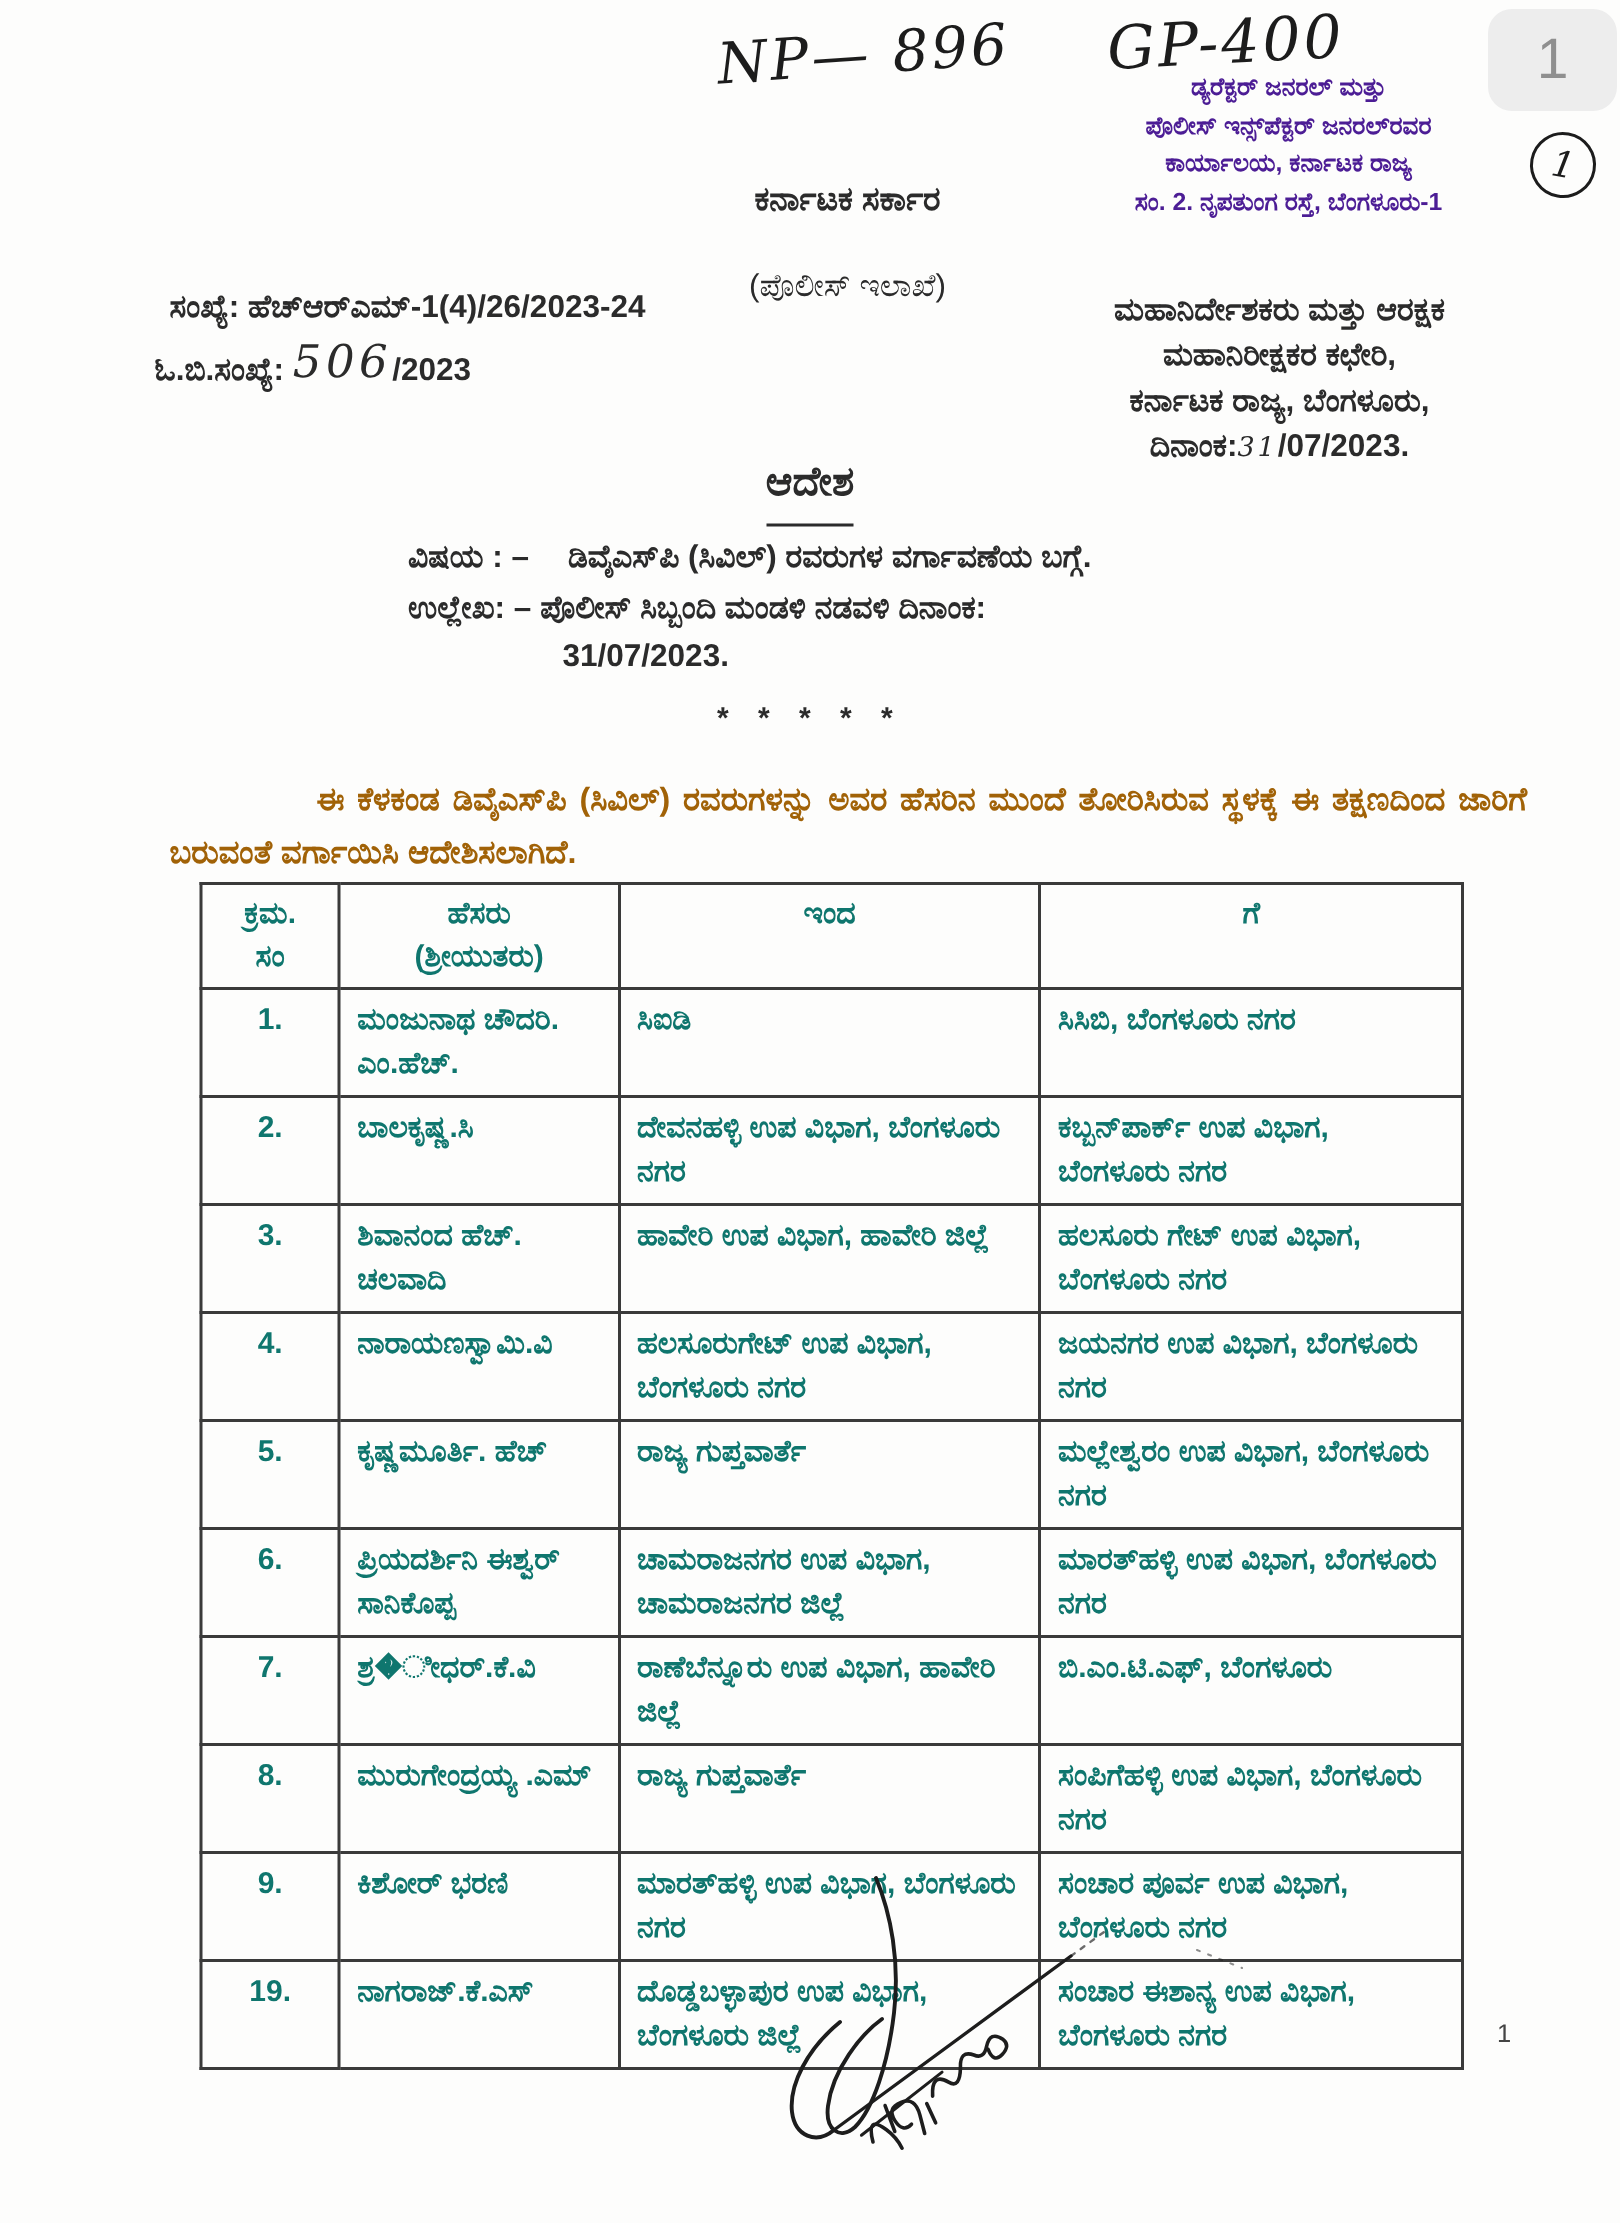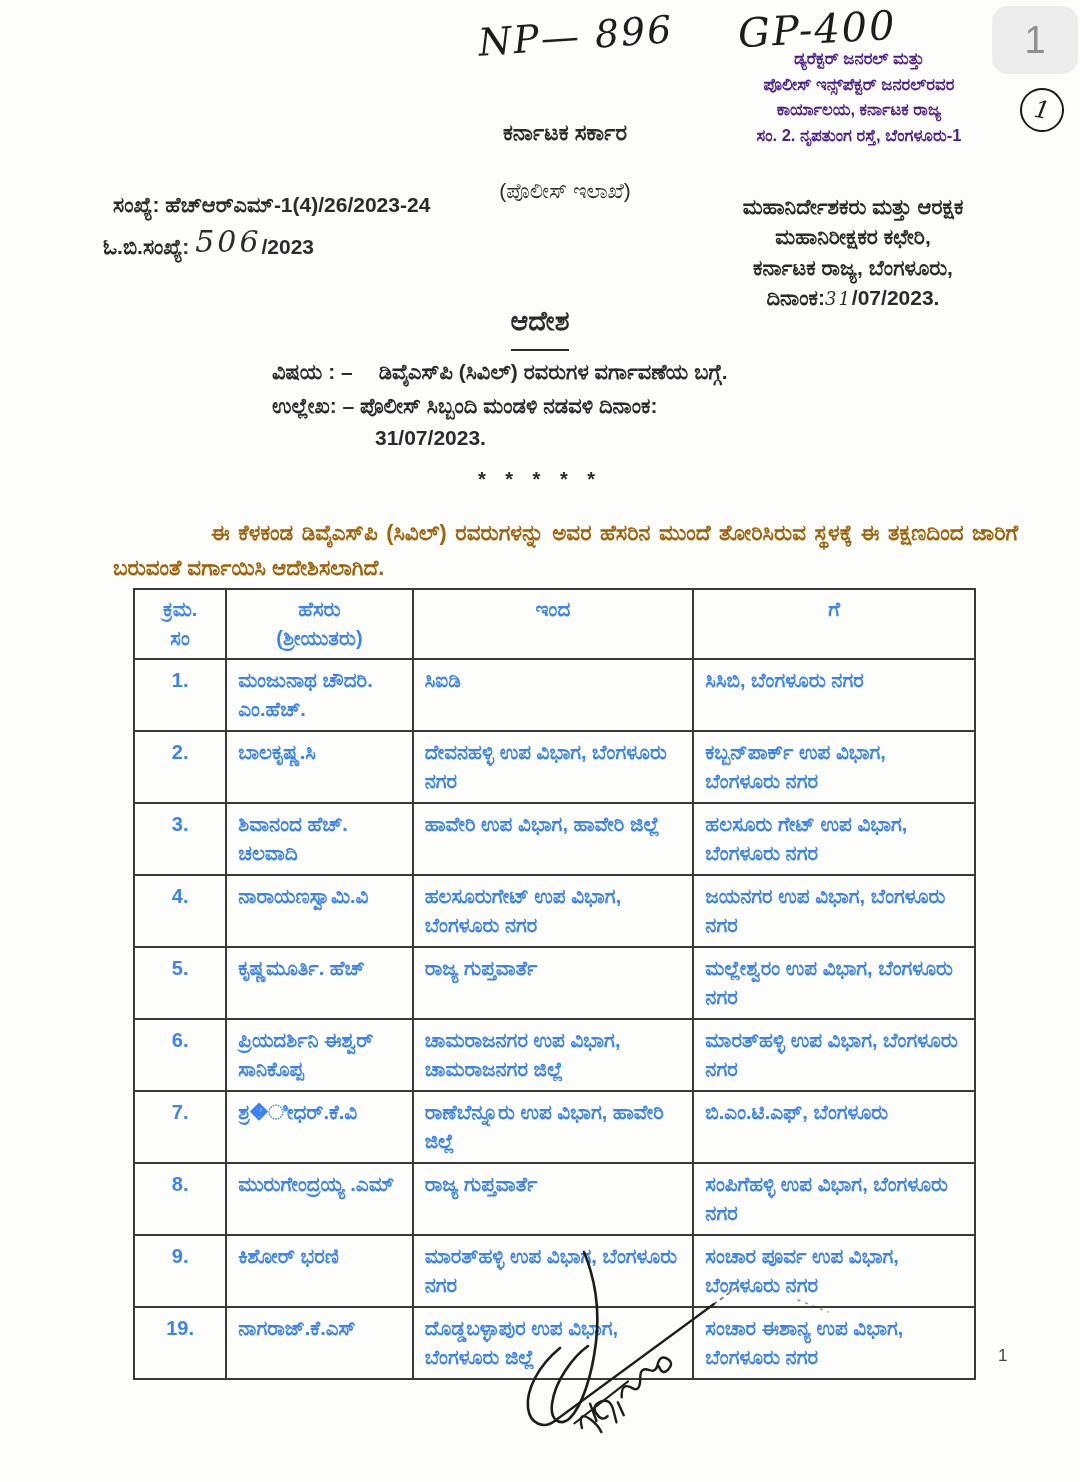--- a/index.html
+++ b/index.html
@@ -52,21 +52,21 @@
   .bodytext{
     left:113px;top:516px;width:905px;font-size:21.5px;line-height:1.62;
     text-indent:98px;text-align:justify;font-weight:bold;color:#a16207;
   }
   table.order-table{
     position:absolute;left:133px;top:588px;width:843px;
     border-collapse:collapse;table-layout:fixed;
   }
   .order-table th,.order-table td{
     border:2px solid #3a3a3a;font-size:20px;line-height:1.45;
-    padding:6px 11px;vertical-align:top;font-weight:bold;color:#3b82f6;
+    padding:6px 11px;vertical-align:top;font-weight:bold;color:#0f766e;
   }
   .order-table th{text-align:center;font-weight:bold;padding:5px 6px;}
   .col-sl{width:92px;}
   .col-name{width:186px;}
   .col-from{width:280px;}
   .col-to{width:281px;}
   .order-table td.sl{text-align:center;}
   .sig-svg{left:498px;top:1238px;pointer-events:none;}
   .page-num-bottom{left:998px;top:1346px;font-size:17px;color:#444;}
 </style>

